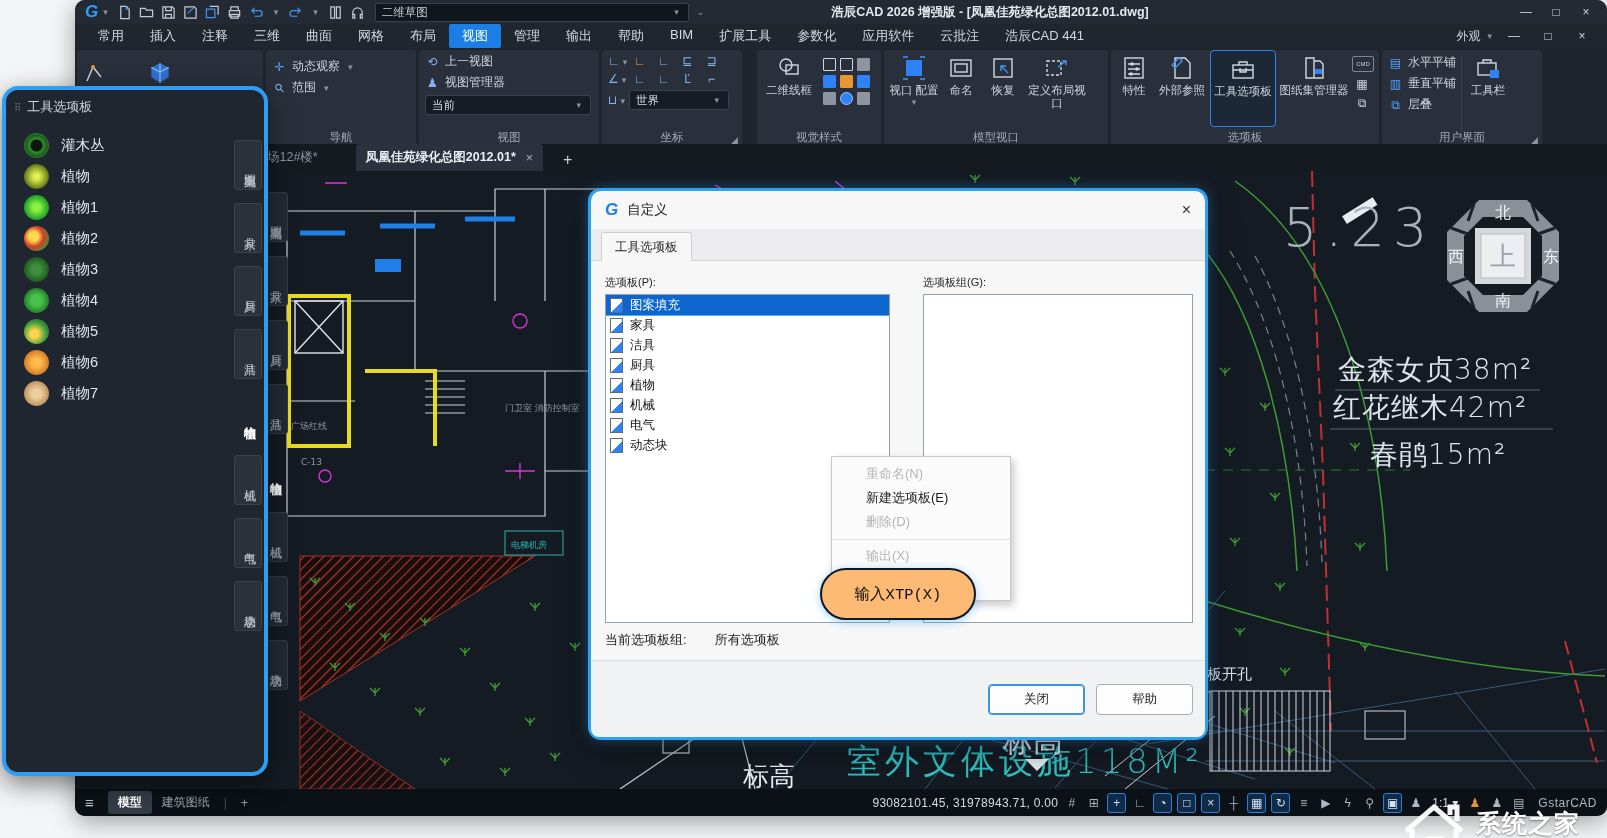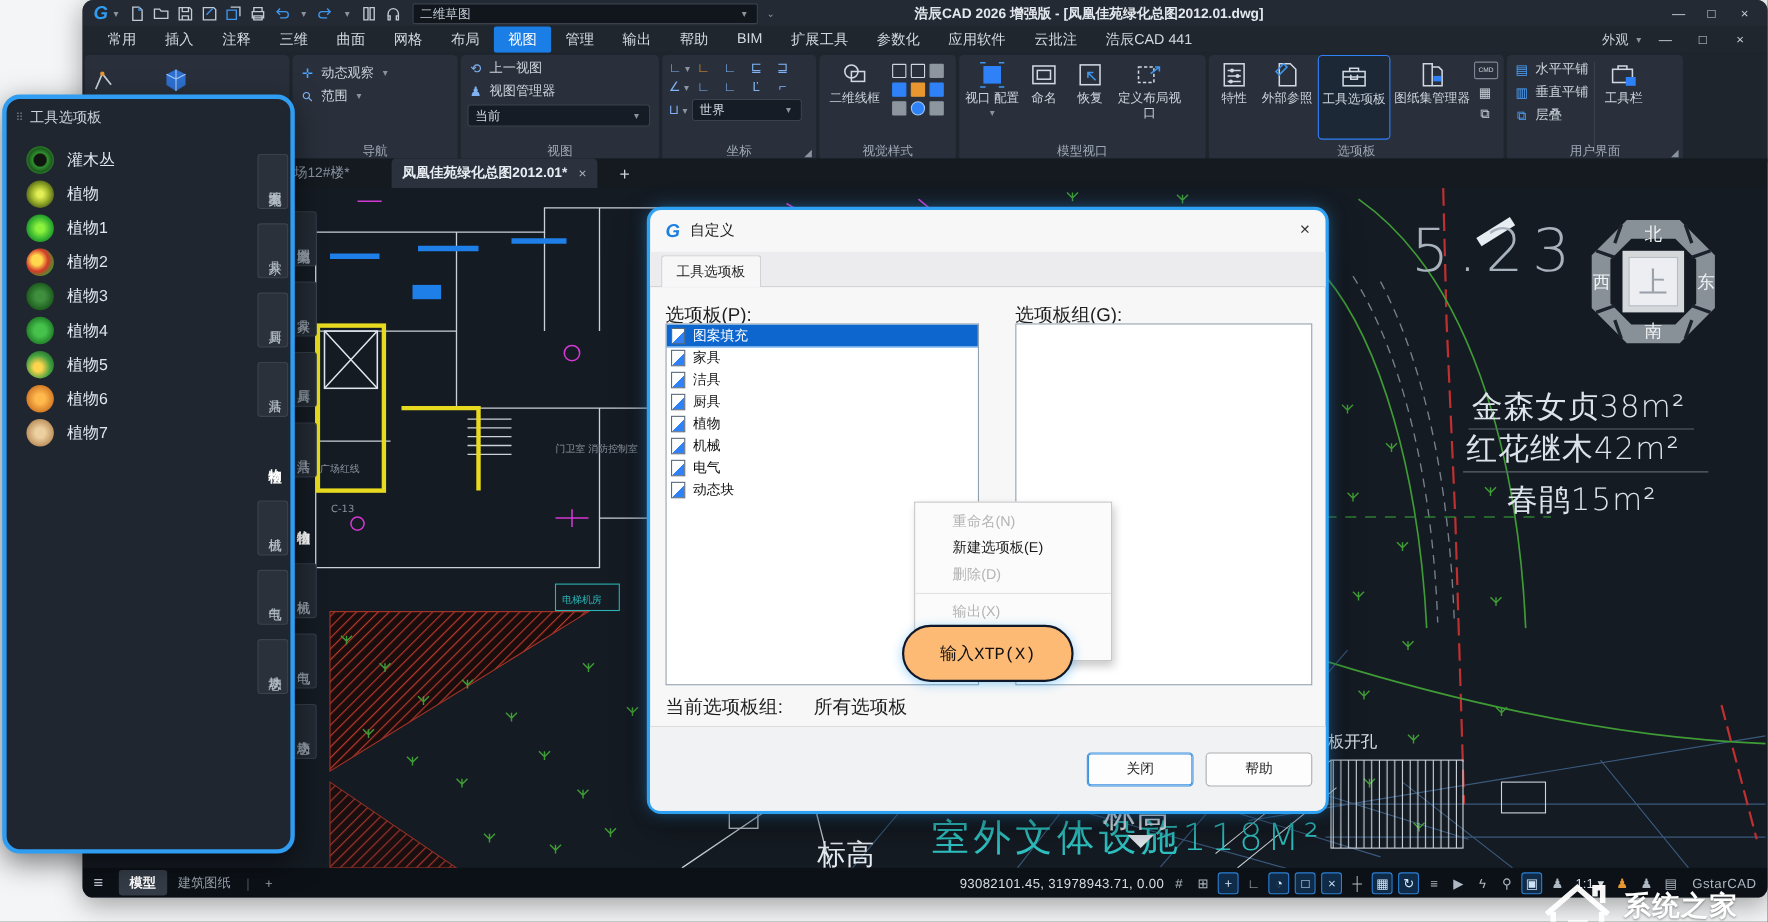--- a/index.html
+++ b/index.html
@@ -81,36 +81,36 @@
   .dock-tabs .vtab{background:#232a33;border-color:#333b46;color:#97a1ac;}
   
   .dialog{position:absolute;left:591px;top:191px;width:614px;height:546px;background:#f7f7f7;border-radius:10px;
           box-shadow:0 0 0 3px #2fa1f3,0 0 16px rgba(47,161,243,.6),0 12px 34px rgba(0,0,0,.45);font-size:13px;color:#1d1d1d;}
   .dlg-title{height:38px;display:flex;align-items:center;padding:0 14px;}
   .dlg-g{font-weight:bold;font-size:17px;color:#1b7fe0;font-style:italic;margin-right:9px;}
   .dlg-name{font-size:13.5px;}
   .dlg-x{margin-left:auto;font-size:16px;color:#333;}
   .dlg-tabs{height:31px;background:#ececee;border-bottom:1px solid #d4d4d6;display:flex;align-items:flex-end;padding-left:10px;}
   .dlg-tab{background:#f7f7f7;border:1px solid #cfcfcf;border-bottom:none;border-radius:3px 3px 0 0;padding:6px 13px 5px;position:relative;top:1px;font-size:12.5px;}
-  .dlg-label{position:absolute;font-size:17px;}
+  .dlg-label{position:absolute;font-size:11px;}
   .lbl-p{left:14px;top:84px;} .lbl-g{left:332px;top:84px;}
   .listbox{position:absolute;left:14px;top:103px;width:283px;height:327px;background:#fff;border:1px solid #93a1ae;overflow:hidden;}
   .groupbox{position:absolute;left:332px;top:103px;width:268px;height:327px;background:#fff;border:1px solid #93a1ae;}
   .li{display:flex;align-items:center;gap:7px;height:20px;padding-left:4px;font-size:12.5px;color:#111;}
   .li .pic{width:11px;height:13px;border:1px solid #5a6b7d;background:linear-gradient(135deg,#fff 55%,#2f81f7 55%);flex:none;}
   .li.active{background:#0c66ce;color:#fff;outline:1px solid #5aa6ef;}
   .ctxmenu{position:absolute;left:240px;top:265px;width:178px;background:#fbfbfb;border:1px solid #c8c8c8;
            box-shadow:3px 4px 8px rgba(0,0,0,.22);padding:5px 0;z-index:2;}
   .mi{height:24px;line-height:24px;padding-left:34px;font-size:13px;color:#1a1a1a;}
   .mi.disabled{color:#b4b4b4;}
   .mi.sep{border-top:1px solid #e2e2e2;margin-top:5px;padding-top:4px;height:27px;}
   .pill{position:absolute;left:229px;top:377px;width:152px;height:48px;background:#fdba74;border:2px solid #0f172a;
         border-radius:28px;display:flex;align-items:center;justify-content:center;font-size:15.5px;color:#111;z-index:3;
         box-shadow:0 2px 10px rgba(42,165,246,.45);font-family:Liberation Mono, monospace;}
-  .curgrp{position:absolute;left:14px;top:440px;display:flex;gap:28px;font-size:17px;}
+  .curgrp{position:absolute;left:14px;top:440px;display:flex;gap:28px;font-size:13px;}
   .dlg-bottom{position:absolute;left:0;right:0;bottom:0;height:76px;background:#f1f2f4;border-top:1px solid #dcdcdc;
               border-radius:0 0 8px 8px;display:flex;align-items:center;justify-content:flex-end;gap:11px;padding-right:12px;}
   .dbtn{width:95px;height:29px;background:#fdfdfd;border:1px solid #adadad;border-radius:4px;font-size:12.5px;
         display:flex;align-items:center;justify-content:center;color:#1d1d1d;}
   .dbtn.primary{border-color:#3f93e0;box-shadow:0 0 0 1px #3f93e0 inset;}
   
   .watermark{position:absolute;left:1398px;top:760px;width:205px;height:72px;z-index:9;color:#fff;margin-top:39px;}
   .wm-name{position:absolute;left:78px;top:8px;font-size:25px;font-weight:bold;letter-spacing:1px;text-shadow:0 1px 2px rgba(0,0,0,.4);}
   .wm-sub{position:absolute;left:80px;top:40px;font-size:9.5px;letter-spacing:2.5px;opacity:.92;}
 </style>
@@ -290,21 +290,21 @@
       <div class="rrow" style="gap:6px;">
         <span class="mini">⊔<span class="caret">▾</span></span>
         <div class="rdrop" style="width:86px;">
           <span>世界</span>
           <span class="caret">▾</span>
         </div>
       </div>
       <div class="rlabel"><span>坐标</span><span class="exp">◢</span></div>
     </div>
 
-    <div class="rgroup" style="width:116px;display:flex;gap:6px;padding:0 4px;">
+    <div class="rgroup" style="width:116px;display:flex;gap:6px;padding:0 4px;margin-left:12px;">
       <div class="bigbtn" style="width:56px;">
         <svg viewBox="0 0 26 26">
             <circle cx="10" cy="10" r="6"></circle>
             <rect x="10" y="10" width="12" height="9"></rect>
           </svg>
         <span>二维线框</span>
       </div>
       <div class="cubegrid">
         <span class="cube"></span>
           <span class="cube"></span>

